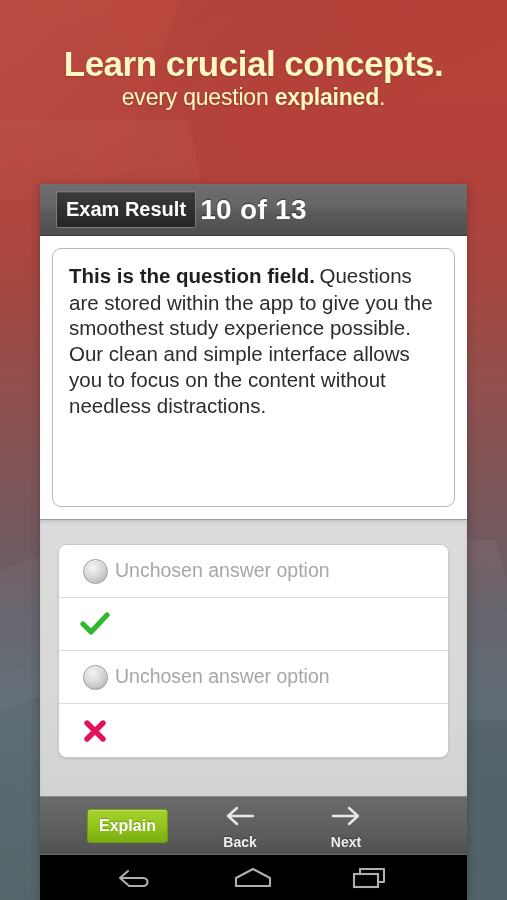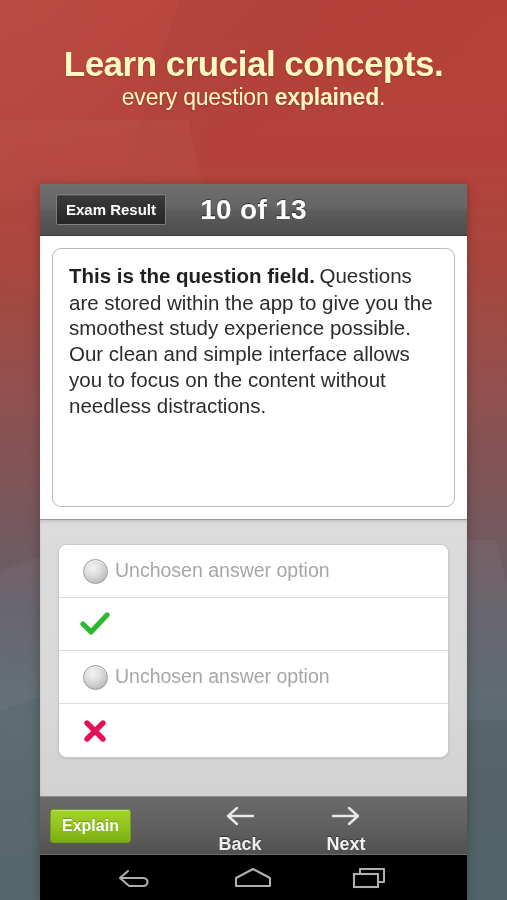--- a/index.html
+++ b/index.html
@@ -72,21 +72,21 @@
     height:52px; flex:0 0 52px; position:relative;
     background:linear-gradient(to bottom,#6e6e6e 0%,#656565 45%,#5b5b5b 55%,#4e4e4e 100%);
     border-bottom:1px solid #3a3a3a;
     display:flex; align-items:center;
   }
   #home-button {
     margin-left:16px;
     background:linear-gradient(to bottom,#3a3a3a,#262626);
     border:1px solid #7d7d7d;
     border-radius:2px;
-    color:#fff; font-size:15px; font-weight:bold;
+    color:#fff; font-size:20px; font-weight:bold;
     padding:6px 9px;
     box-shadow:inset 0 1px 0 rgba(255,255,255,.12);
     white-space:nowrap;
   }
   #ab-title {
     position:absolute; left:0; right:0; text-align:center;
     color:#fff; font-size:28px; font-weight:bold;
     letter-spacing:.3px;
     text-shadow:0 -1px 1px rgba(0,0,0,.5);
     pointer-events:none;
@@ -152,40 +152,40 @@
   .ans-correct .ans-label { color:#2eb82e; font-weight:bold; }
   .ans-incorrect .ans-label { color:#e3115c; font-weight:bold; }
   .tick { display:block; }
   .cross { display:block; }
 
   
   #toolbar {
     flex:0 0 58px; height:58px;
     background:linear-gradient(to bottom,#6a6a6a 0%,#606060 50%,#515151 100%);
     border-top:1px solid #8d8d8d;
-    display:flex; align-items:center; position:relative;
+    display:flex; align-items:center; position:relative;padding-left:37px;
   }
   #explain-button {
     margin-left:10px;
     background:linear-gradient(to bottom,#a4d22c 0%,#93c41c 50%,#7aad11 100%);
     border:1px solid #6f9e10;
     border-radius:3px;
     color:#fff; font-size:16px; font-weight:bold;
     padding:7px 11px;
     text-shadow:0 -1px 1px rgba(0,0,0,.25);
     box-shadow:inset 0 1px 0 rgba(255,255,255,.3);
   }
   .nav-btn {
     position:absolute; top:4px;
     width:90px; text-align:center; color:#e6e6e6;
   }
   #back-button { left:155px; }
   #next-button { left:261px; }
   .nav-btn .nav-label {
-    font-size:18px; font-weight:bold; color:#f0f0f0;
+    font-size:14px; font-weight:bold; color:#f0f0f0;
     margin-top:-1px; display:block;
     text-shadow:0 -1px 1px rgba(0,0,0,.4);
   }
 
   
   #androidnav {
     flex:0 0 46px; height:46px;
     background:#000;
     border-top:1px solid #6d6d6d;
     display:flex; align-items:center; justify-content:space-around;

